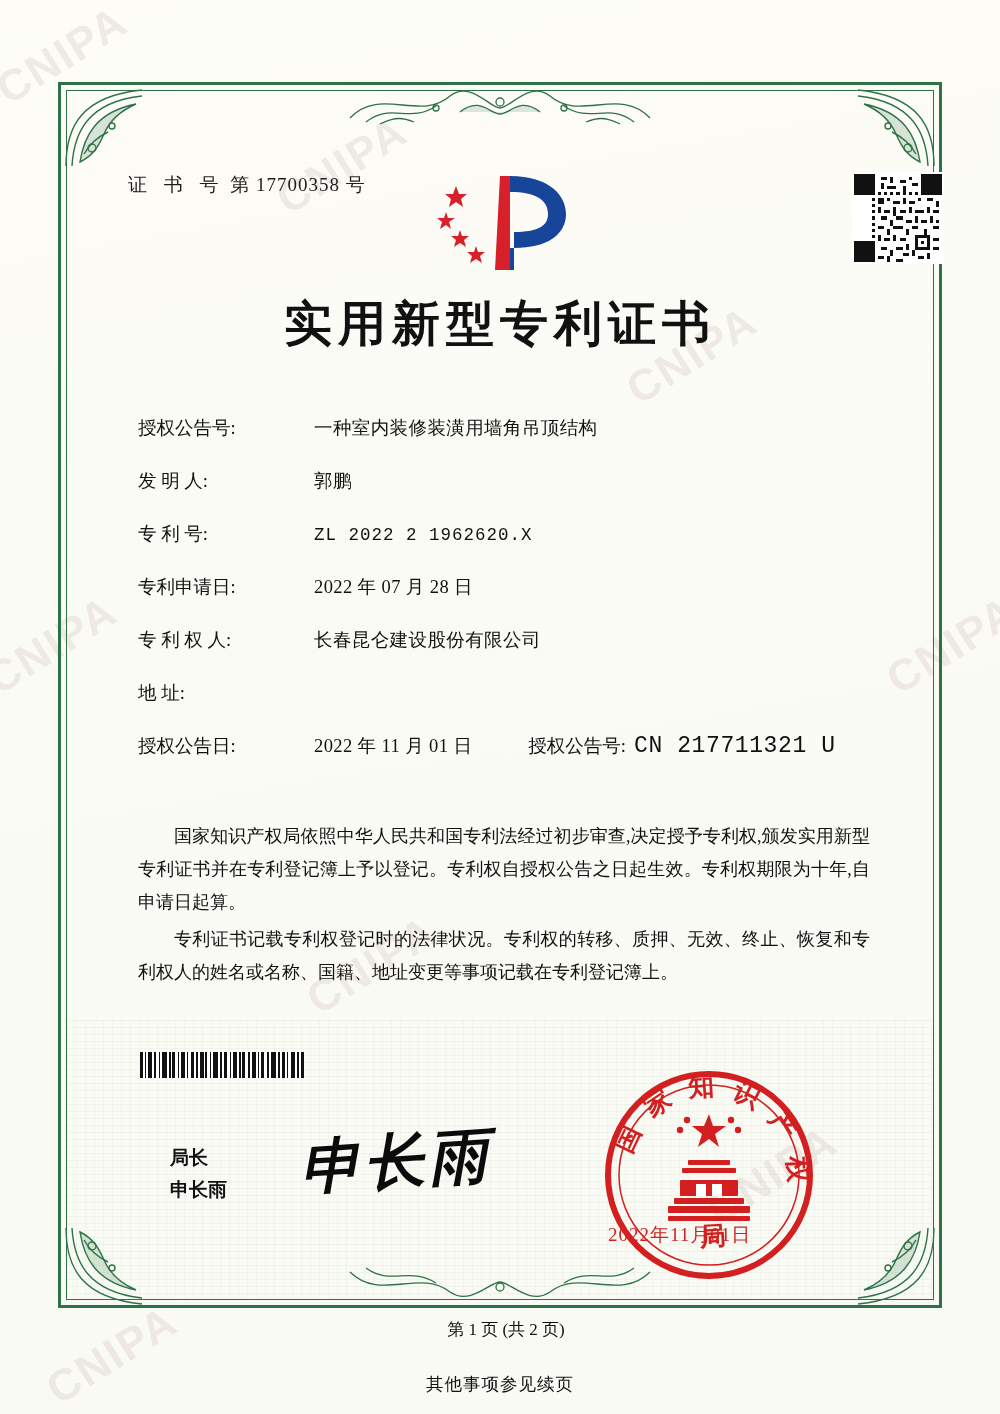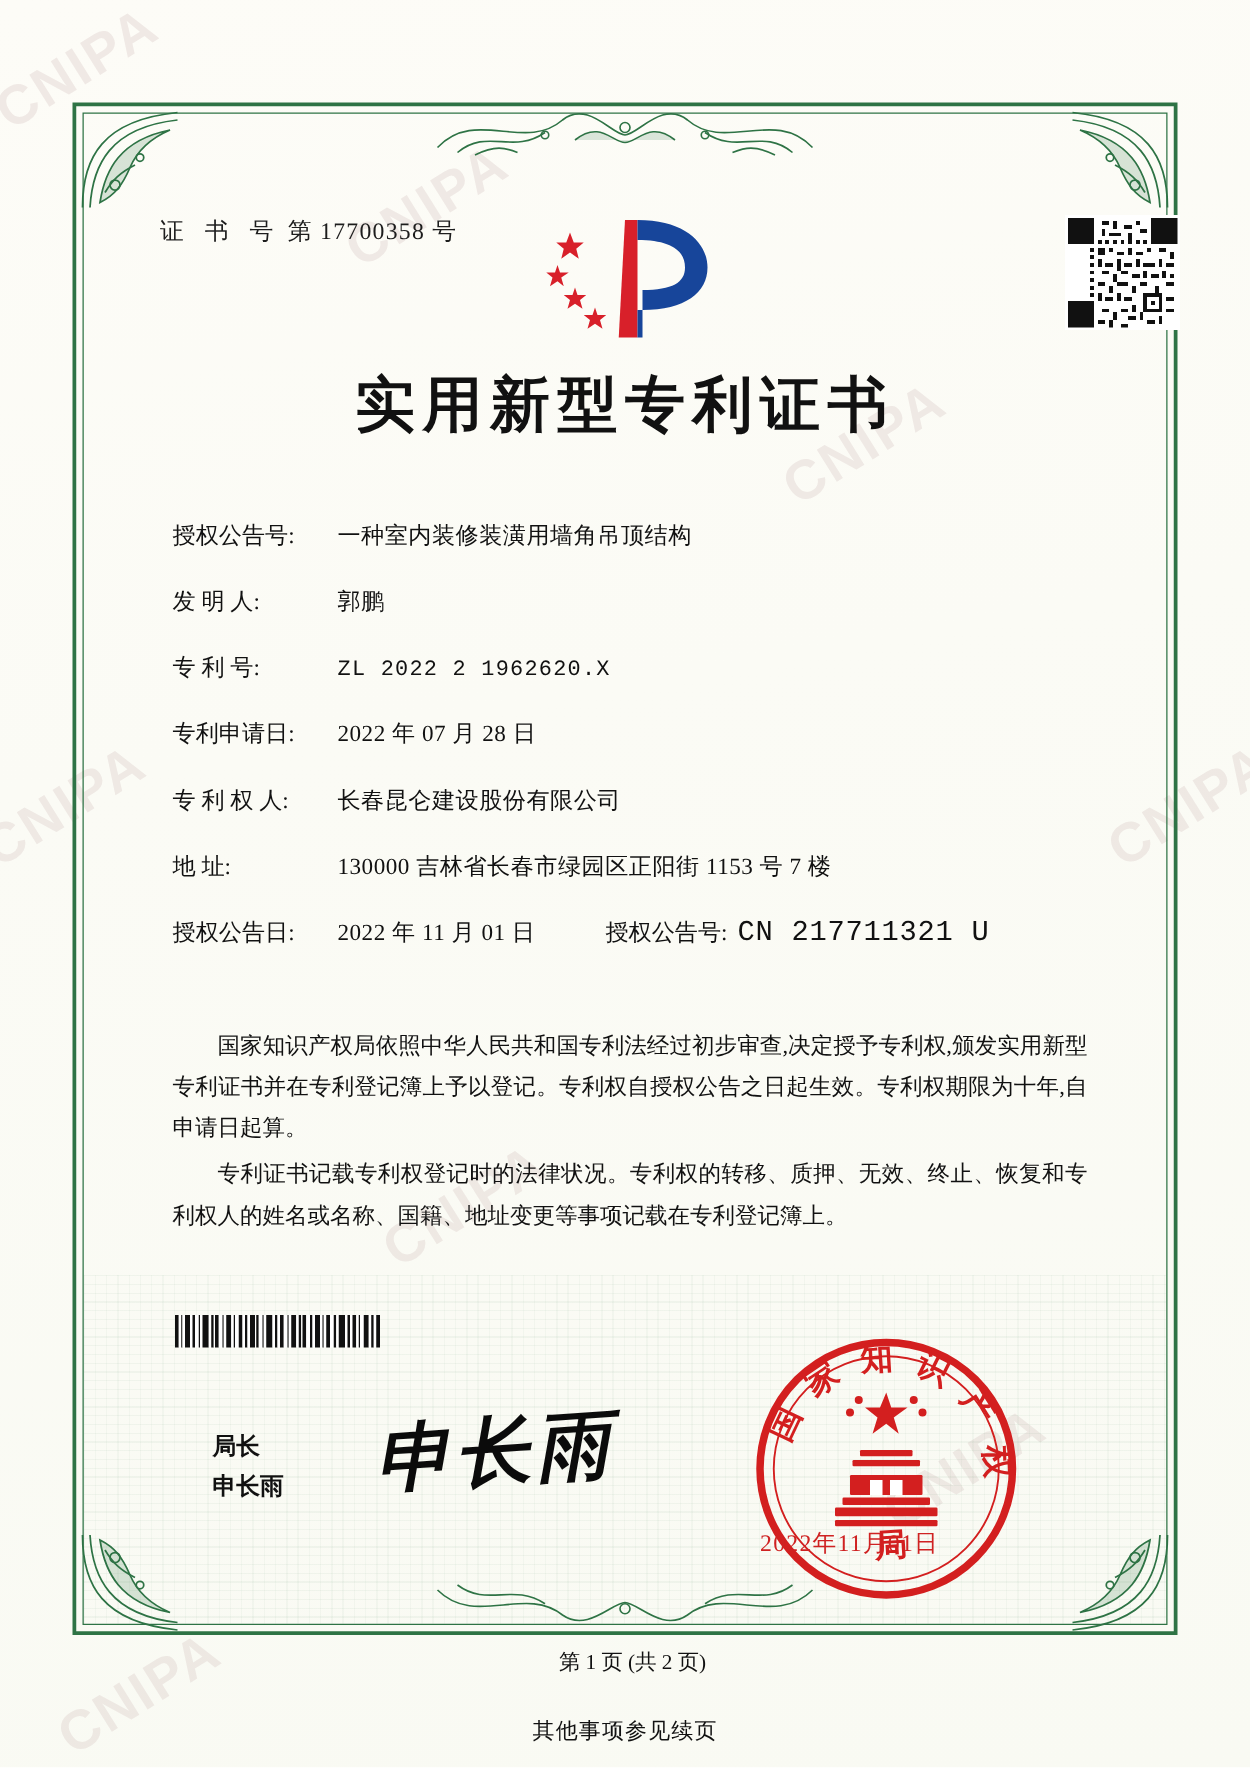--- a/index.html
+++ b/index.html
@@ -153,20 +153,21 @@
     margin-bottom: 28px;
   }
   .fname {
     width: 132px;
     flex: 0 0 132px;
     white-space: nowrap;
   }
   .fval {
     flex: 1 1 auto;
     letter-spacing: 0.4px;
+    margin-left: 44px;
   }
   .fval.mono {
     font-family: "Liberation Mono", "DejaVu Sans Mono", monospace;
     font-size: 17.5px;
     letter-spacing: 1px;
   }
   .frow.two .fname2 {
     margin-left: 56px;
     white-space: nowrap;
   }
@@ -480,21 +481,20 @@
     <div class="frow">
       <div class="fname">专利申请日:</div>
       <div class="fval">2022 年 07 月 28 日</div>
     </div>
     <div class="frow">
       <div class="fname">专 利 权 人:</div>
       <div class="fval">长春昆仑建设股份有限公司</div>
     </div>
     <div class="frow">
       <div class="fname">地      址:</div>
-      <div class="fval">130000 吉林省长春市绿园区正阳街 1153 号 7 楼</div>
     </div>
     <div class="frow two">
       <div class="fname">授权公告日:</div>
       <div class="fval" style="flex:0 0 auto;">2022 年 11 月 01 日</div>
       <div class="fname2">授权公告号:</div>
       <div class="fval2">CN 217711321 U</div>
     </div>
   </div>
 
   <div class="paras">

